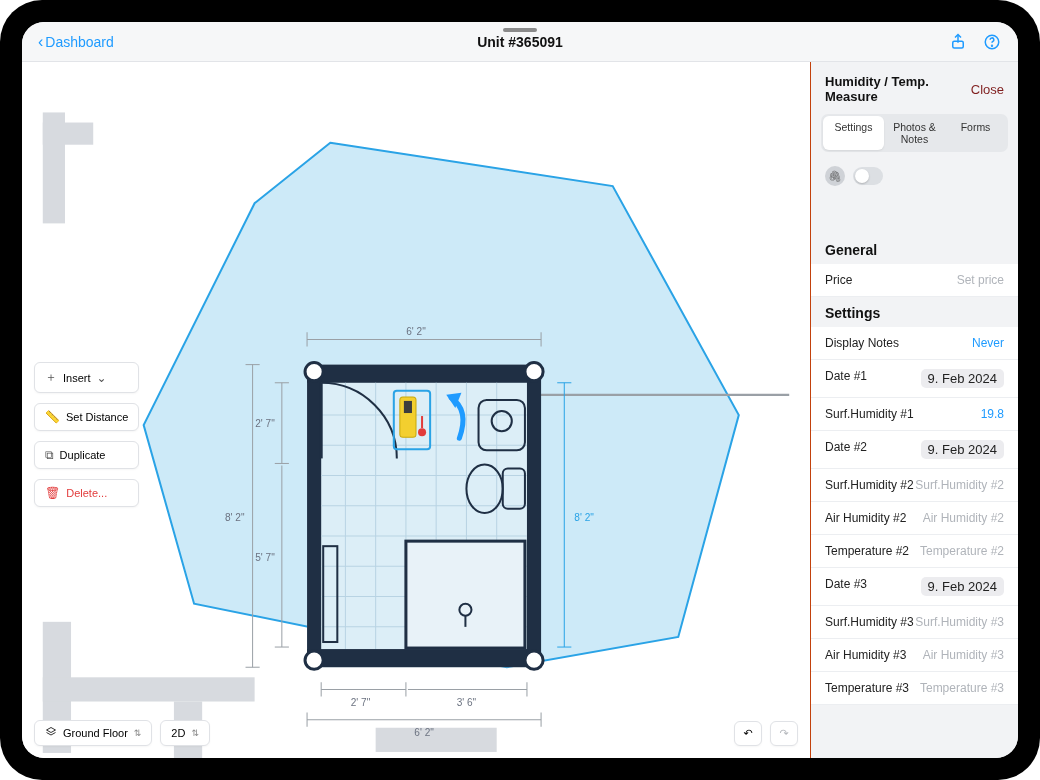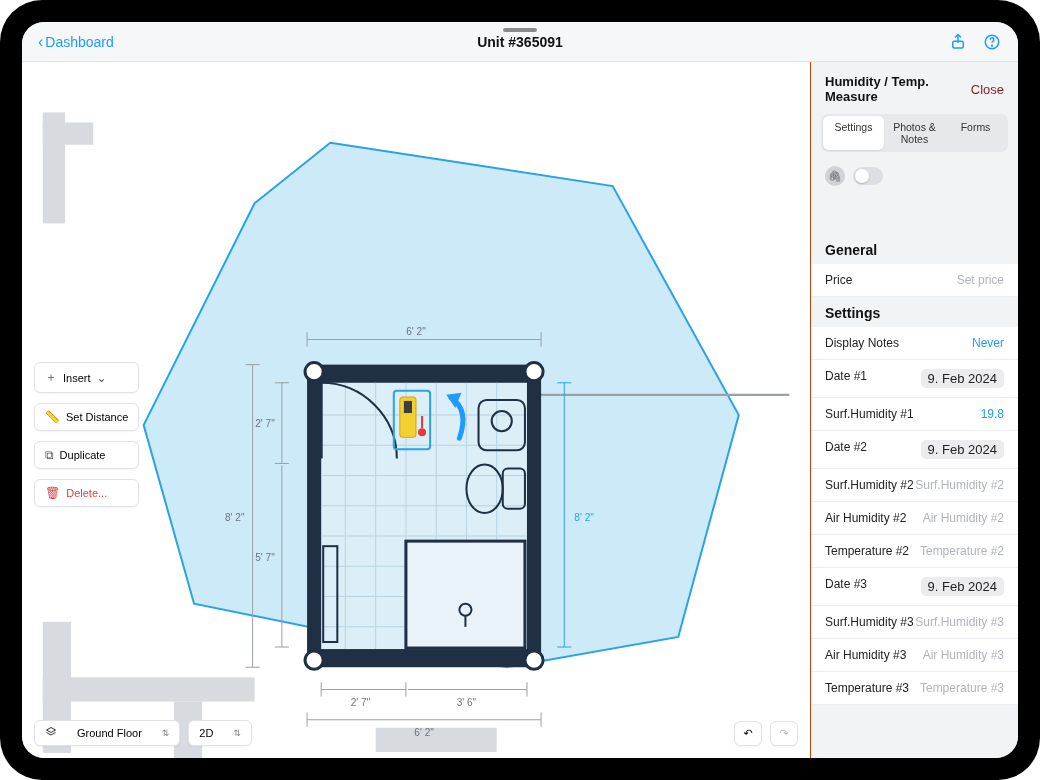--- a/index.html
+++ b/index.html
@@ -37,21 +37,21 @@
     background: #fff; border: 1px solid #e0e2e6; border-radius: 6px; padding: 6px 10px; font-size: 11px; display: flex; align-items: center; gap: 6px; box-shadow: 0 1px 2px rgba(0,0,0,.04); cursor: pointer;
   }
   .fab.del { color: #e23b3b; }
   .fab.del .i { color: #e23b3b; }
   .fab .i { font-size: 12px; color: #555; }
 
   
   .bl { position: absolute; left: 12px; bottom: 12px; display: flex; gap: 8px; }
   .br { position: absolute; right: 12px; bottom: 12px; display: flex; gap: 8px; }
   .pillbtn {
-    background: #fff; border: 1px solid #e0e2e6; border-radius: 6px; padding: 5px 10px; font-size: 11px; display: flex; align-items: center; gap: 20px; box-shadow: 0 1px 2px rgba(0,0,0,.04); cursor: pointer;
+    background: #fff; border: 1px solid #e0e2e6; border-radius: 6px; padding: 5px 10px; font-size: 11px; display: flex; align-items: center; gap: 6px; box-shadow: 0 1px 2px rgba(0,0,0,.04); cursor: pointer;
   }
   .undo, .redo { width: 28px; justify-content: center; }
   .redo { color: #b5b8bd; }
 
   
   .panel {
     width: 208px; background: #f2f3f5; border-left: 1px solid #c2410c; display: flex; flex-direction: column; overflow: hidden;
   }
   .panel-head {
     display: flex; align-items: center; justify-content: space-between; padding: 12px 14px 10px 14px;

